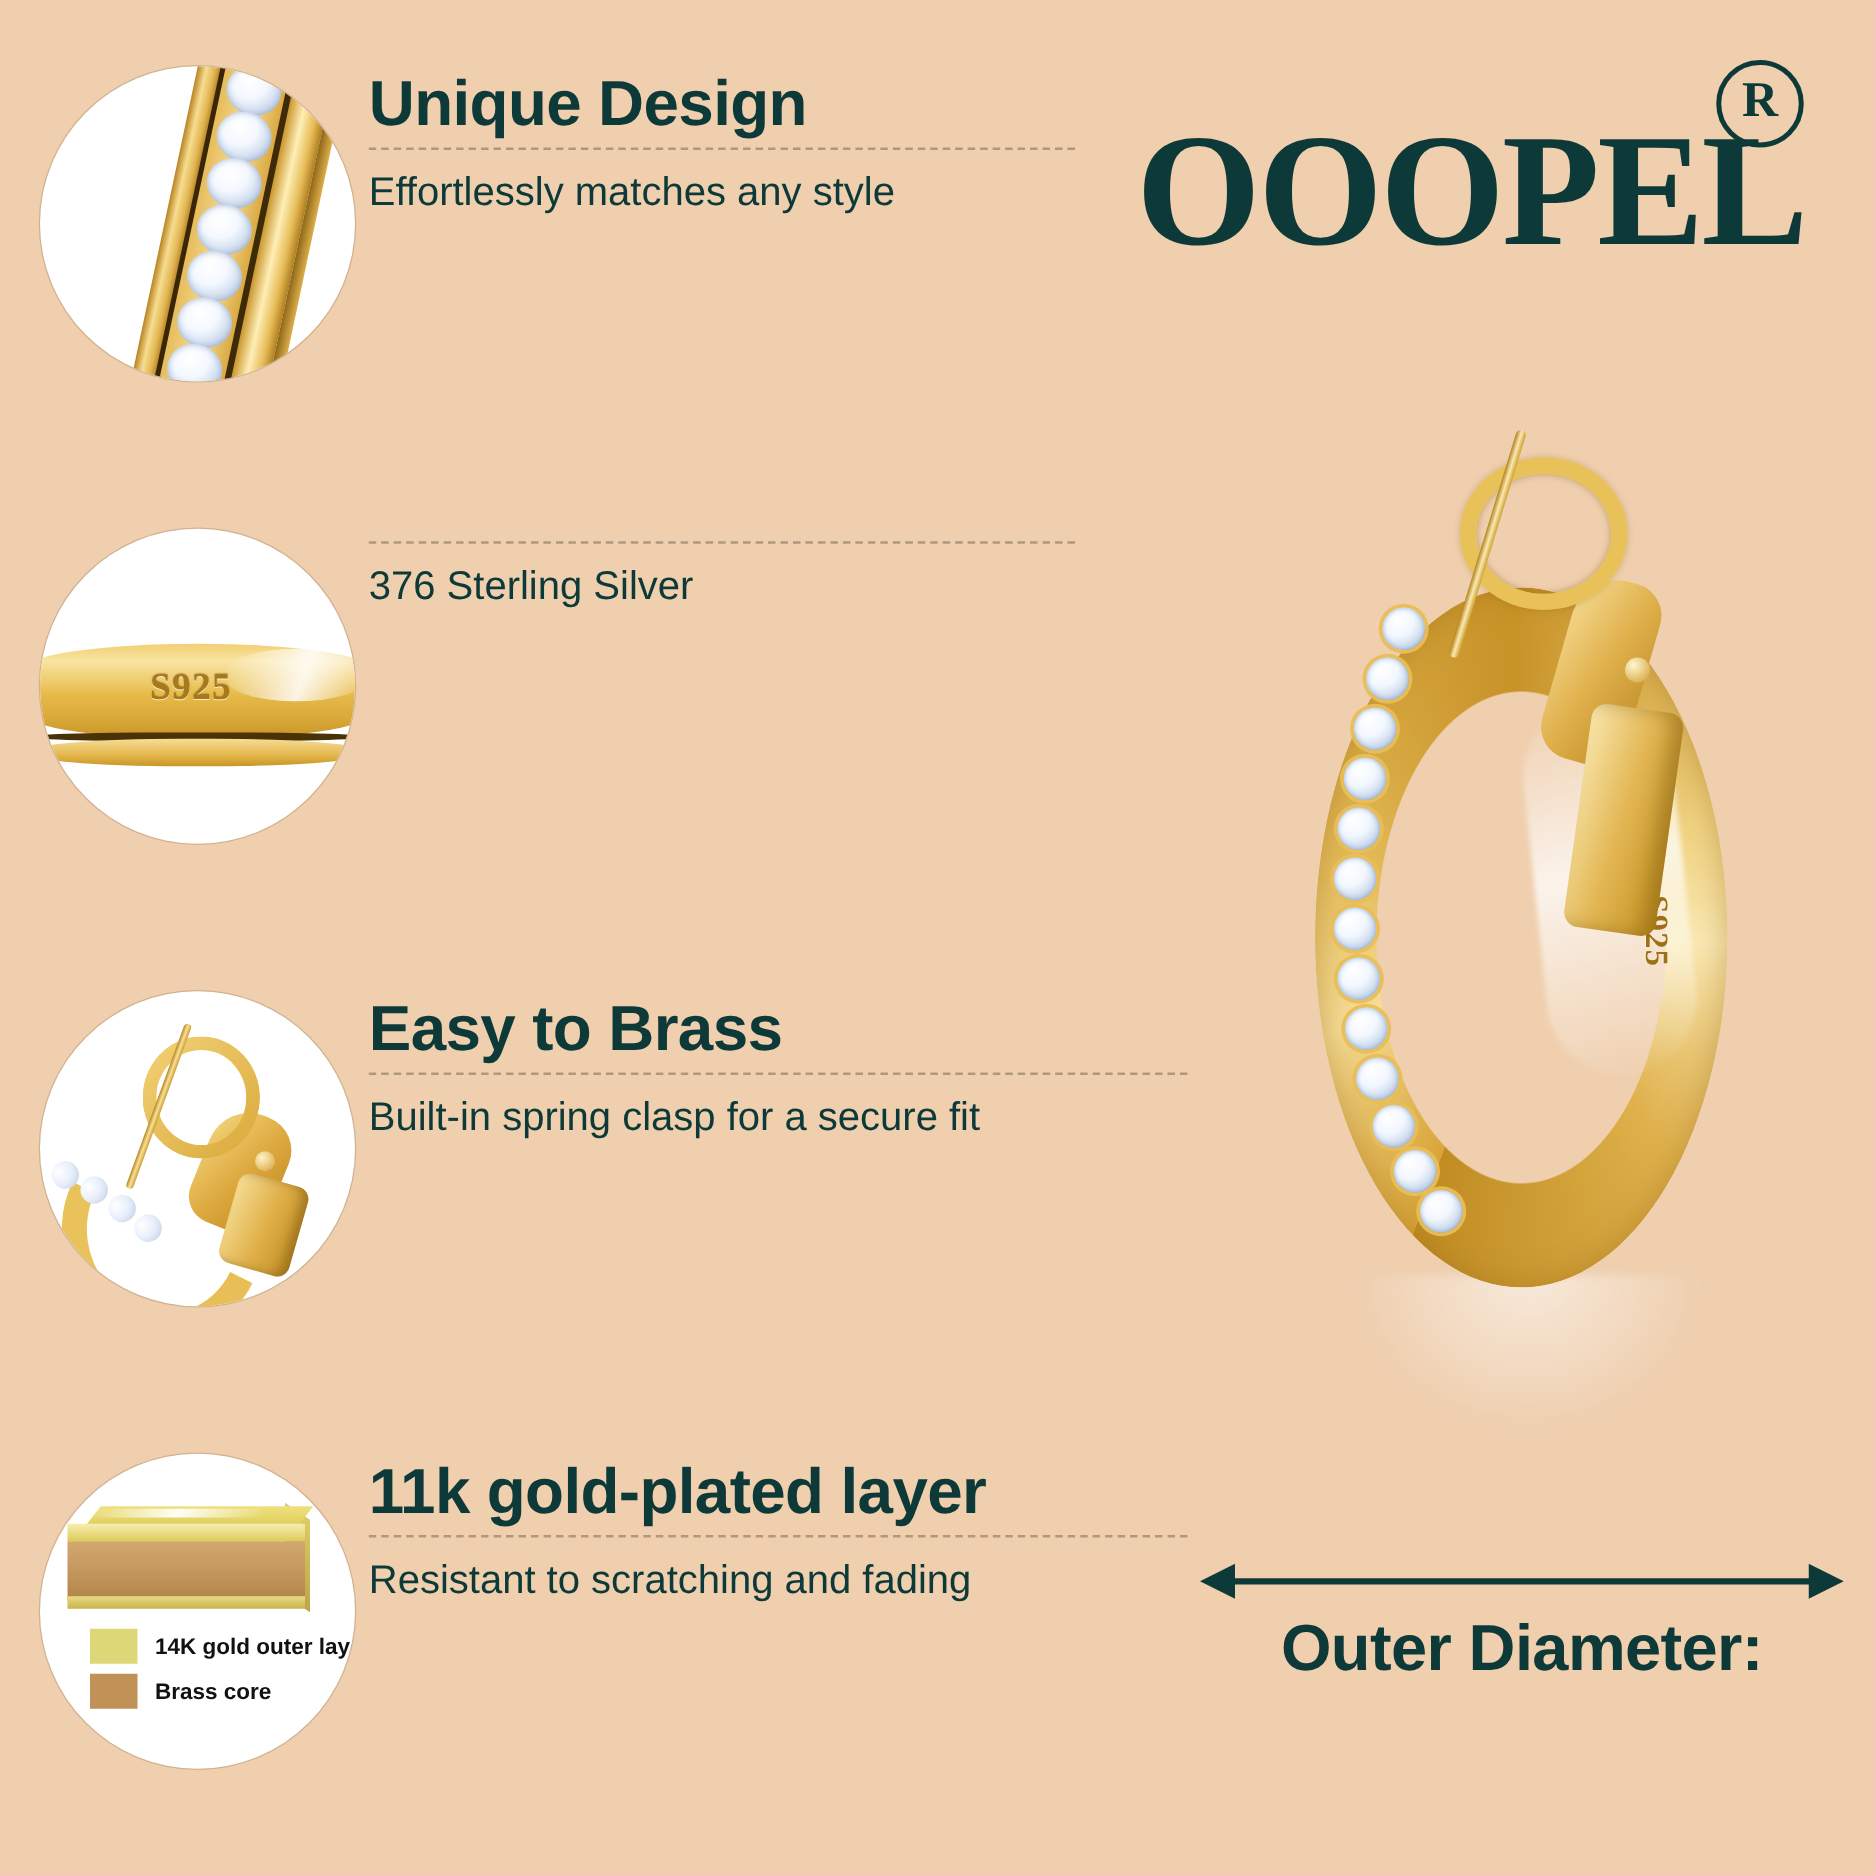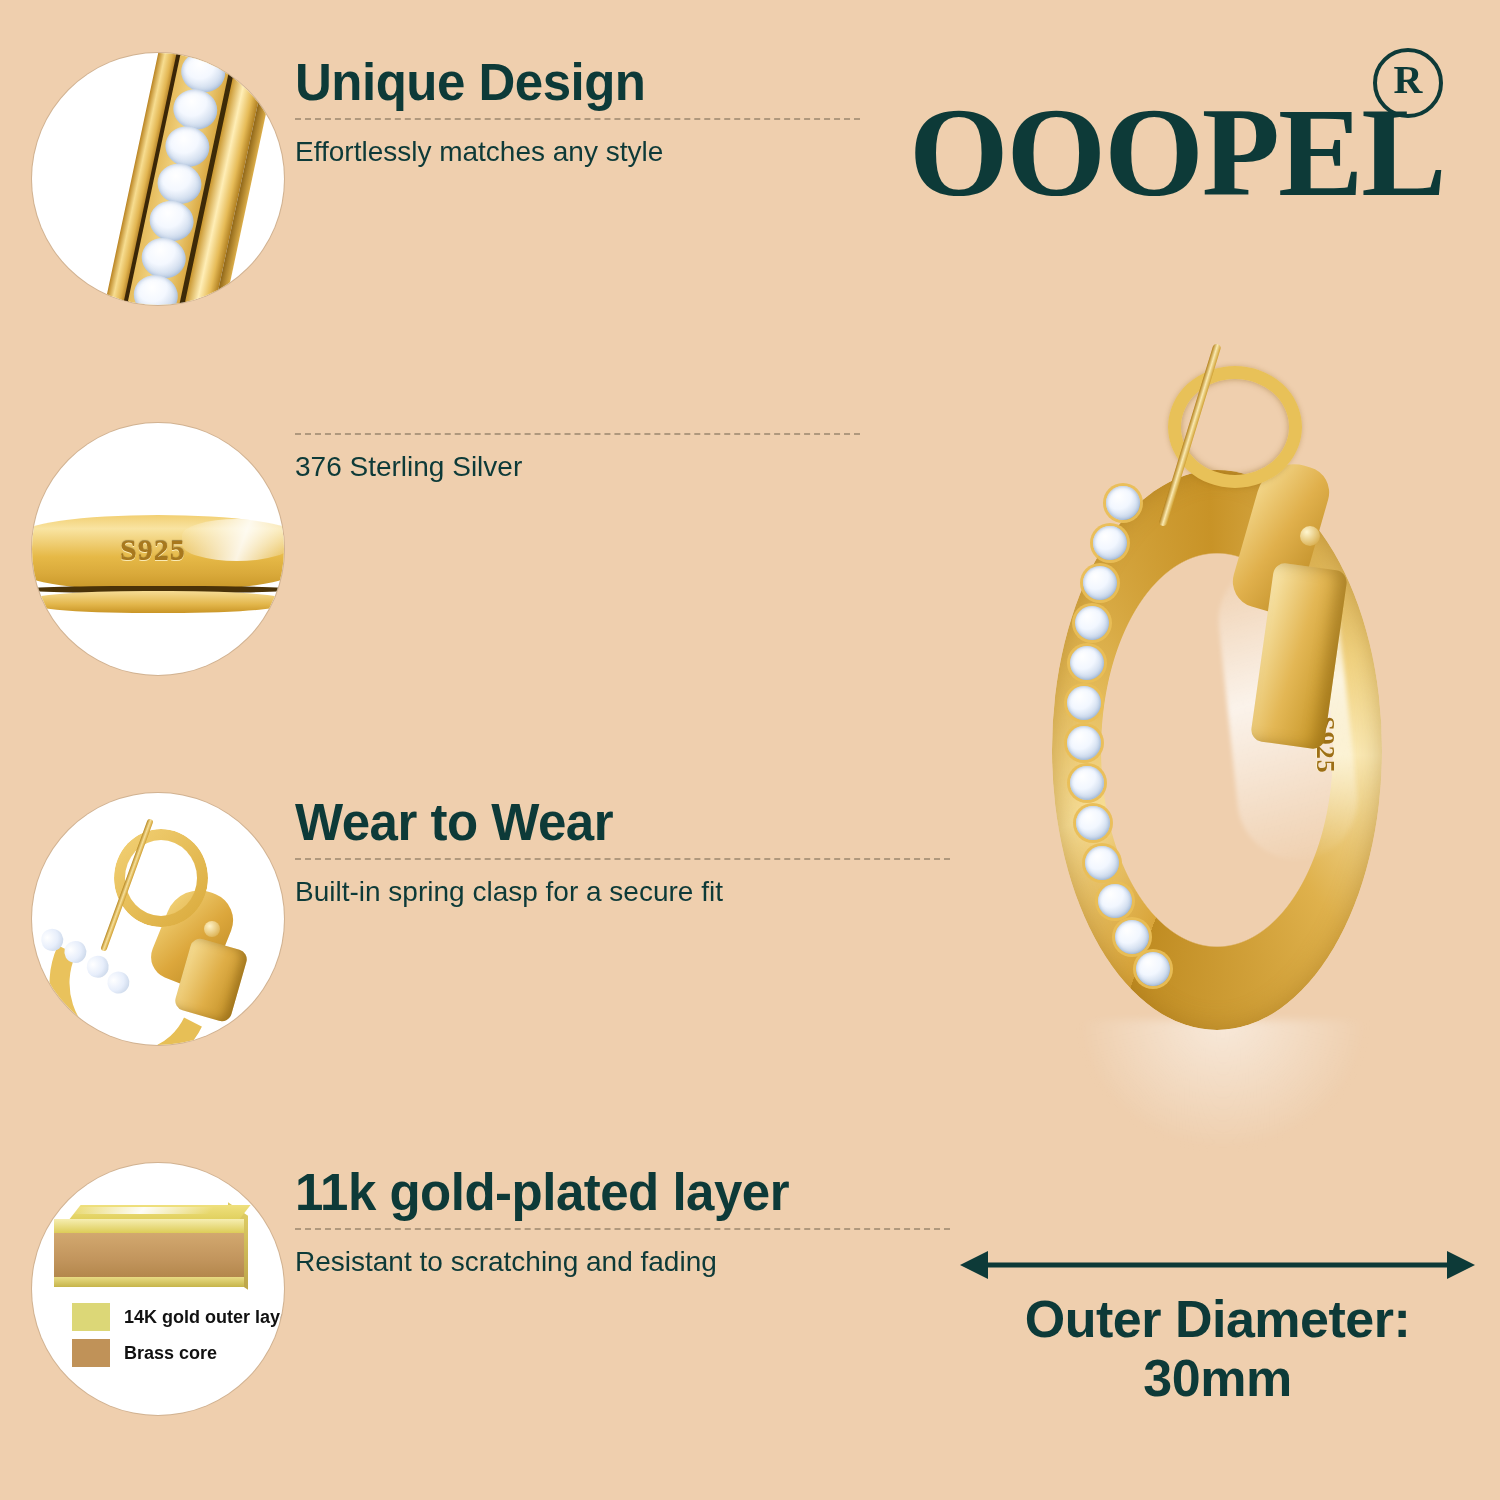--- a/index.html
+++ b/index.html
@@ -87,21 +87,21 @@
   }
   .feature .rule {
     margin-top: 8px;
     border-top: 2px dashed #8d7b63;
     opacity: .65;
     width: 100%;
   }
   .feature p {
     margin: 16px 0 0 0;
     color: #0D3A38;
-    font-size: 28px;
+    font-size: 32px;
     font-weight: 400;
     line-height: 1.12;
     white-space: nowrap;
   }
   .f1 { top: 35px; padding-left: 36px; }
   .f2 { top: 405px; }
   .f3 { top: 775px; }
   .f4 { top: 1145px; }
   .f1 .rule { width: 565px; }
   .f2 .rule { width: 565px; }
@@ -413,21 +413,21 @@
           <i style="left:36px; top:70px"></i>
         </div>
         <div class="t3-hook"></div>
         <div class="t3-barrel"></div>
         <div class="t3-pin"></div>
         <div class="t3-loop"></div>
         <div class="t3-post"></div>
       </div>
     </div>
     <div class="txt">
-      <h2>Wear to Wear</h2>
+      <h2>Easy to Brass</h2>
       <div class="rule"></div>
       <p>Built-in spring clasp for a secure fit</p>
     </div>
   </div>
 
   <div class="feature f4">
     <div class="thumb">
       <div class="t4-slab-right"></div>
       <div class="t4-solid-top"></div>
       <div class="t4-slab-top"></div>
@@ -481,17 +481,16 @@
   </div>
 
   <div class="dim">
     <svg class="dim-arrow" viewBox="0 0 515 34">
       <line x1="22" y1="17" x2="493" y2="17" stroke="#0D3A38" stroke-width="5"></line>
       <polygon points="0,17 28,3 28,31" fill="#0D3A38"></polygon>
       <polygon points="515,17 487,3 487,31" fill="#0D3A38"></polygon>
     </svg>
     <div class="dim-label">
       <div>Outer Diameter:</div>
-      <div>30mm</div>
     </div>
   </div>
 
 </div>
 
 </body></html>

